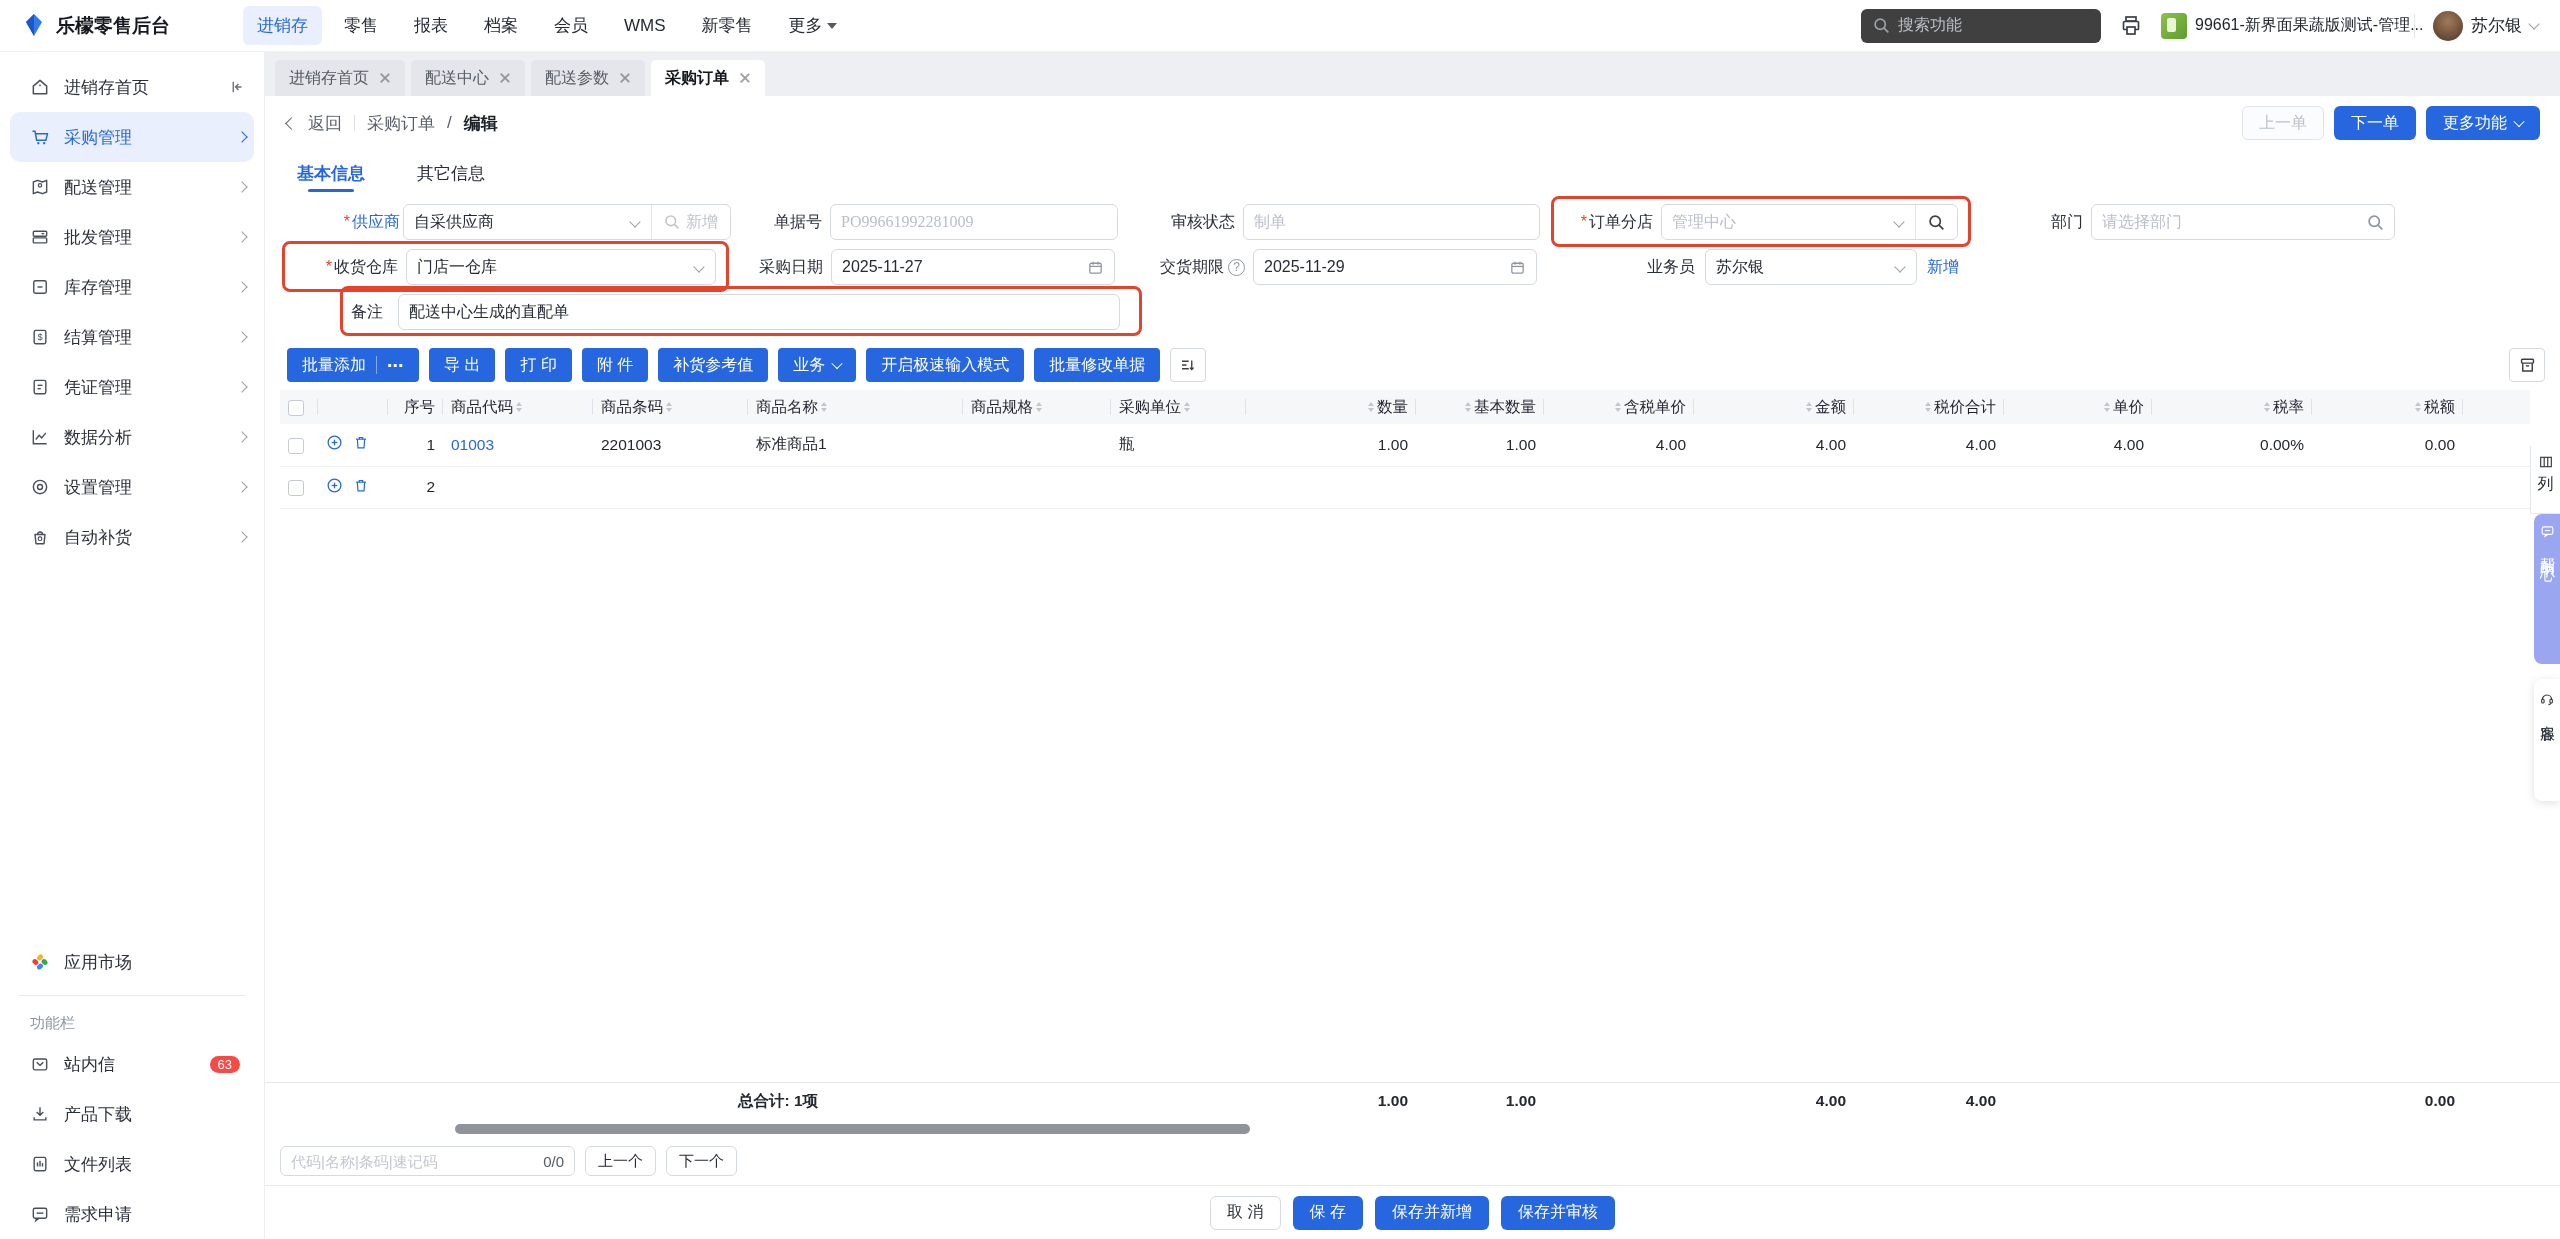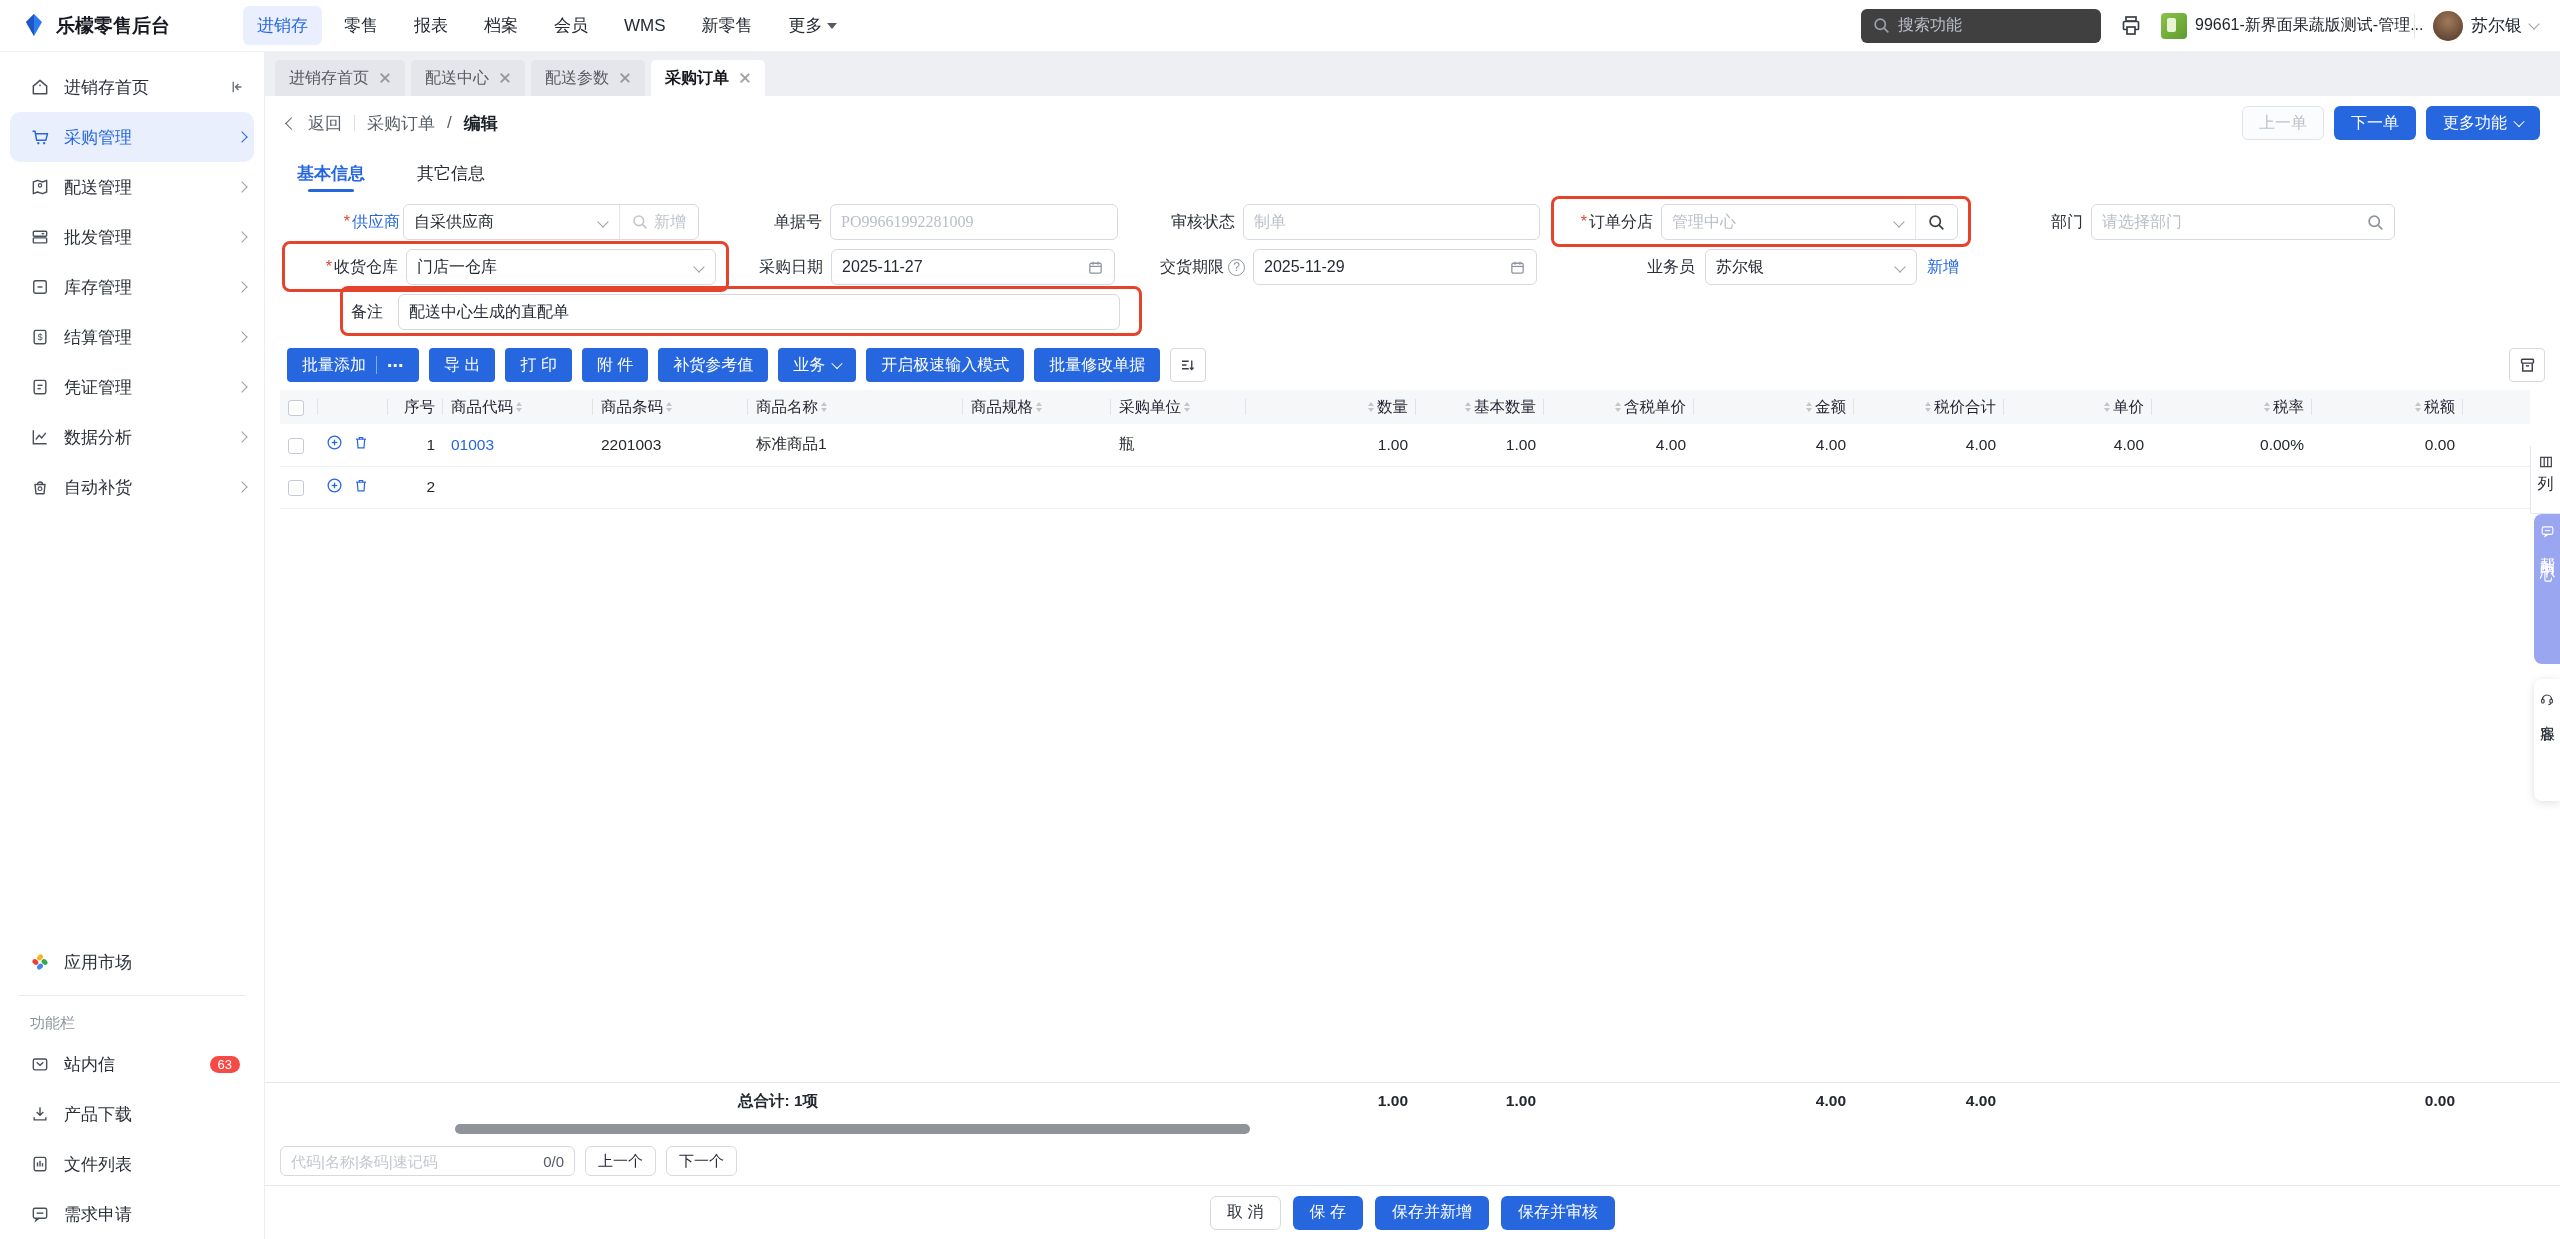--- a/index.html
+++ b/index.html
@@ -256,20 +256,28 @@
       <div class="side-item">
         <svg class="s-ic" width="20" height="20" viewBox="0 0 24 24">
             <path d="M4 4v16h16" fill="none" stroke="currentColor" stroke-width="1.7"></path>
             <polyline points="7,15 11,10 14,13 19,7" fill="none" stroke="currentColor" stroke-width="1.7"></polyline>
           </svg>
         <span class="lbl">数据分析</span>
           <span class="chev"></span>
       </div>
       <div class="side-item">
         <svg class="s-ic" width="20" height="20" viewBox="0 0 24 24">
+            <circle cx="12" cy="12" r="8" fill="none" stroke="currentColor" stroke-width="1.7"></circle>
+            <circle cx="12" cy="12" r="3" fill="none" stroke="currentColor" stroke-width="1.7"></circle>
+          </svg>
+        <span class="lbl">设置管理</span>
+          <span class="chev"></span>
+      </div>
+      <div class="side-item">
+        <svg class="s-ic" width="20" height="20" viewBox="0 0 24 24">
             <path d="M6 9h12l-1.2 11H7.2z" fill="none" stroke="currentColor" stroke-width="1.7" stroke-linejoin="round"></path>
             <path d="M9 9a3 3 0 016 0" fill="none" stroke="currentColor" stroke-width="1.7"></path>
             <circle cx="12" cy="14" r="2.2" fill="none" stroke="currentColor" stroke-width="1.4"></circle>
           </svg>
         <span class="lbl">自动补货</span>
           <span class="chev"></span>
       </div>
 
       <div class="side-spacer"></div>
 
@@ -363,21 +371,21 @@
           <span class="subtab active">基本信息</span>
           <span class="subtab">其它信息</span>
         </div>
 
         <div class="form">
 
           <span class="flabel link" style="left:20px;top:8px;width:115px;">
               <span class="req">*</span>
               <span>供应商</span>
             </span>
-          <div class="ctrl" style="left:138px;top:8px;width:296px;">
+          <div class="ctrl" style="left:138px;top:8px;width:328px;">
             <span class="val">自采供应商</span>
             <span class="chev cdd" style="transform:rotate(45deg)"></span>
             <span class="cdiv"></span>
             <span class="seg muted">
               <svg width="16" height="16" viewBox="0 0 20 20">
                   <circle cx="8.5" cy="8.5" r="6" fill="none" stroke="currentColor" stroke-width="2"></circle>
                   <line x1="13" y1="13" x2="18" y2="18" stroke="currentColor" stroke-width="2"></line>
                 </svg>
               <span>新增</span>
             </span>

